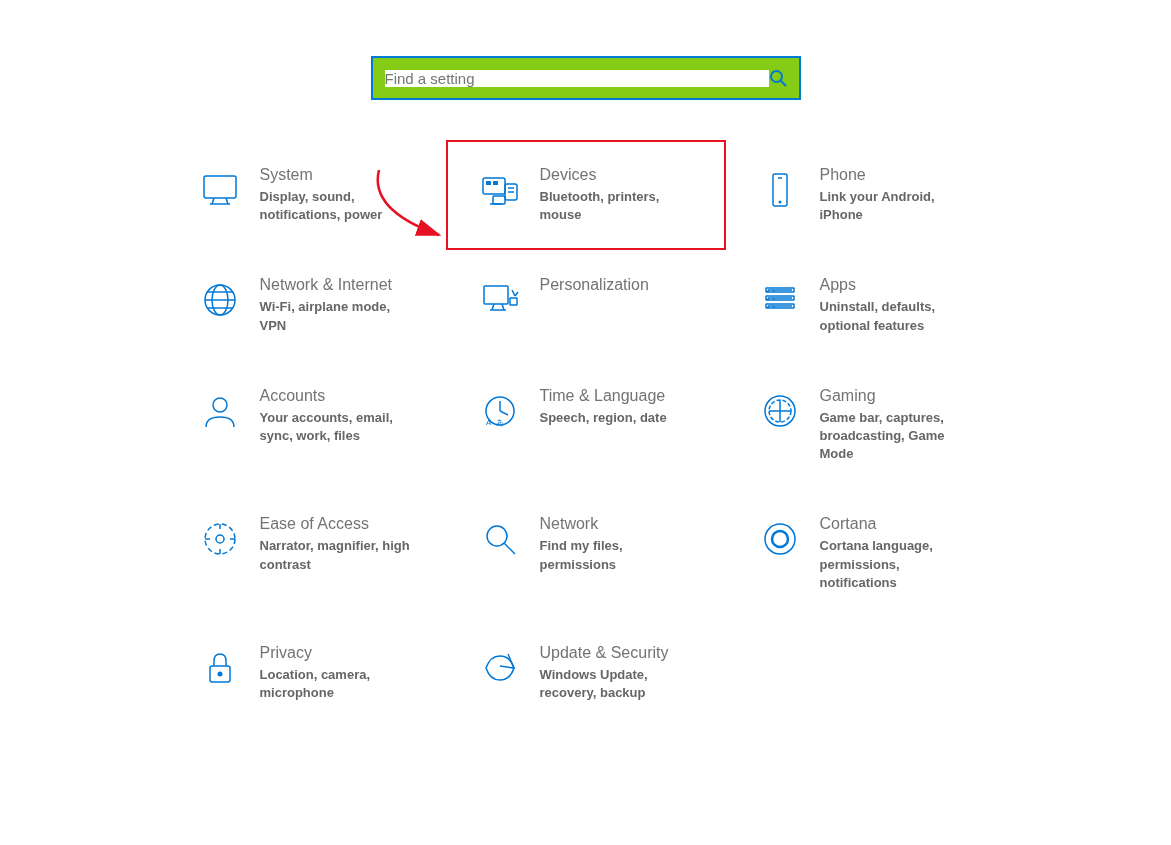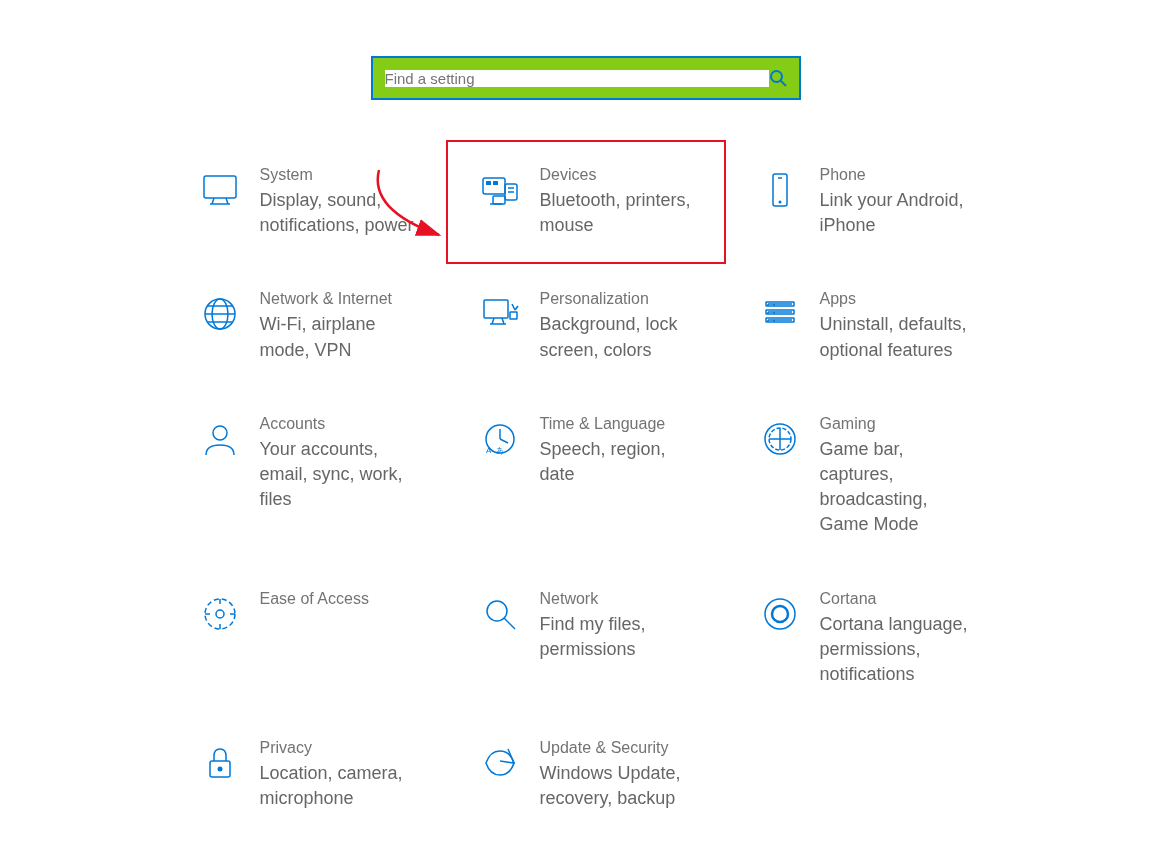--- a/index.html
+++ b/index.html
@@ -85,23 +85,24 @@
       stroke-width: 1.5;
     }
     .setting-text { flex: 1; }
     .setting-title {
       font-size: 16px;
       font-weight: 400;
       color: #737373;
       margin-bottom: 4px;
     }
     .setting-desc {
-      font-size: 18px;
+      font-size: 13px;
       color: #666;
       line-height: 1.4;
+      font-weight: bold;
     }
   </style>
 </head>
 <body>
 
 <div class="page-title"></div>
 
 <div class="search-container">
   <div class="search-box">
     <input class="search-input" type="text" placeholder="Find a setting" style="">
@@ -191,21 +192,20 @@
         <line x1="14" y1="24" x2="12" y2="30"></line>
         <line x1="22" y1="24" x2="24" y2="30"></line>
         <line x1="10" y1="30" x2="26" y2="30"></line>
         <rect x="30" y="18" width="7" height="7" rx="0.5"></rect>
         <line x1="32" y1="10" x2="35" y2="16"></line>
         <line x1="38" y1="12" x2="35" y2="16"></line>
       </svg>
         </div>
         <div class="setting-text">
           <div class="setting-title">Personalization</div>
-          <div class="setting-desc">Background, lock screen, colors</div>
         </div>
       </div>
       <div class="setting-item">
         <div class="setting-icon">
           <svg viewBox="0 0 40 40" fill="none" stroke="#0078d7" stroke-width="1.5">
         <line x1="8" y1="10" x2="32" y2="10"></line>
         <line x1="8" y1="10" x2="8" y2="12"></line>
         <line x1="14" y1="10" x2="14" y2="12"></line>
         <line x1="8" y1="18" x2="32" y2="18"></line>
         <line x1="8" y1="18" x2="8" y2="20"></line>
@@ -270,20 +270,21 @@
         <circle cx="20" cy="20" r="15" stroke-dasharray="5 3"></circle>
         <line x1="20" y1="5" x2="20" y2="10"></line>
         <line x1="35" y1="20" x2="30" y2="20"></line>
         <line x1="20" y1="30" x2="20" y2="35"></line>
         <line x1="5" y1="20" x2="10" y2="20"></line>
         <circle cx="20" cy="20" r="4" fill="none"></circle>
       </svg>
         </div>
         <div class="setting-text">
           <div class="setting-title">Ease of Access</div>
+          <div class="setting-desc">Narrator, magnifier, high contrast</div>
         </div>
       </div>
       <div class="setting-item">
         <div class="setting-icon">
           <svg viewBox="0 0 40 40" fill="none" stroke="#0078d7" stroke-width="1.5">
         <circle cx="17" cy="17" r="10"></circle>
         <line x1="24" y1="24" x2="35" y2="35"></line>
       </svg>
         </div>
         <div class="setting-text">

